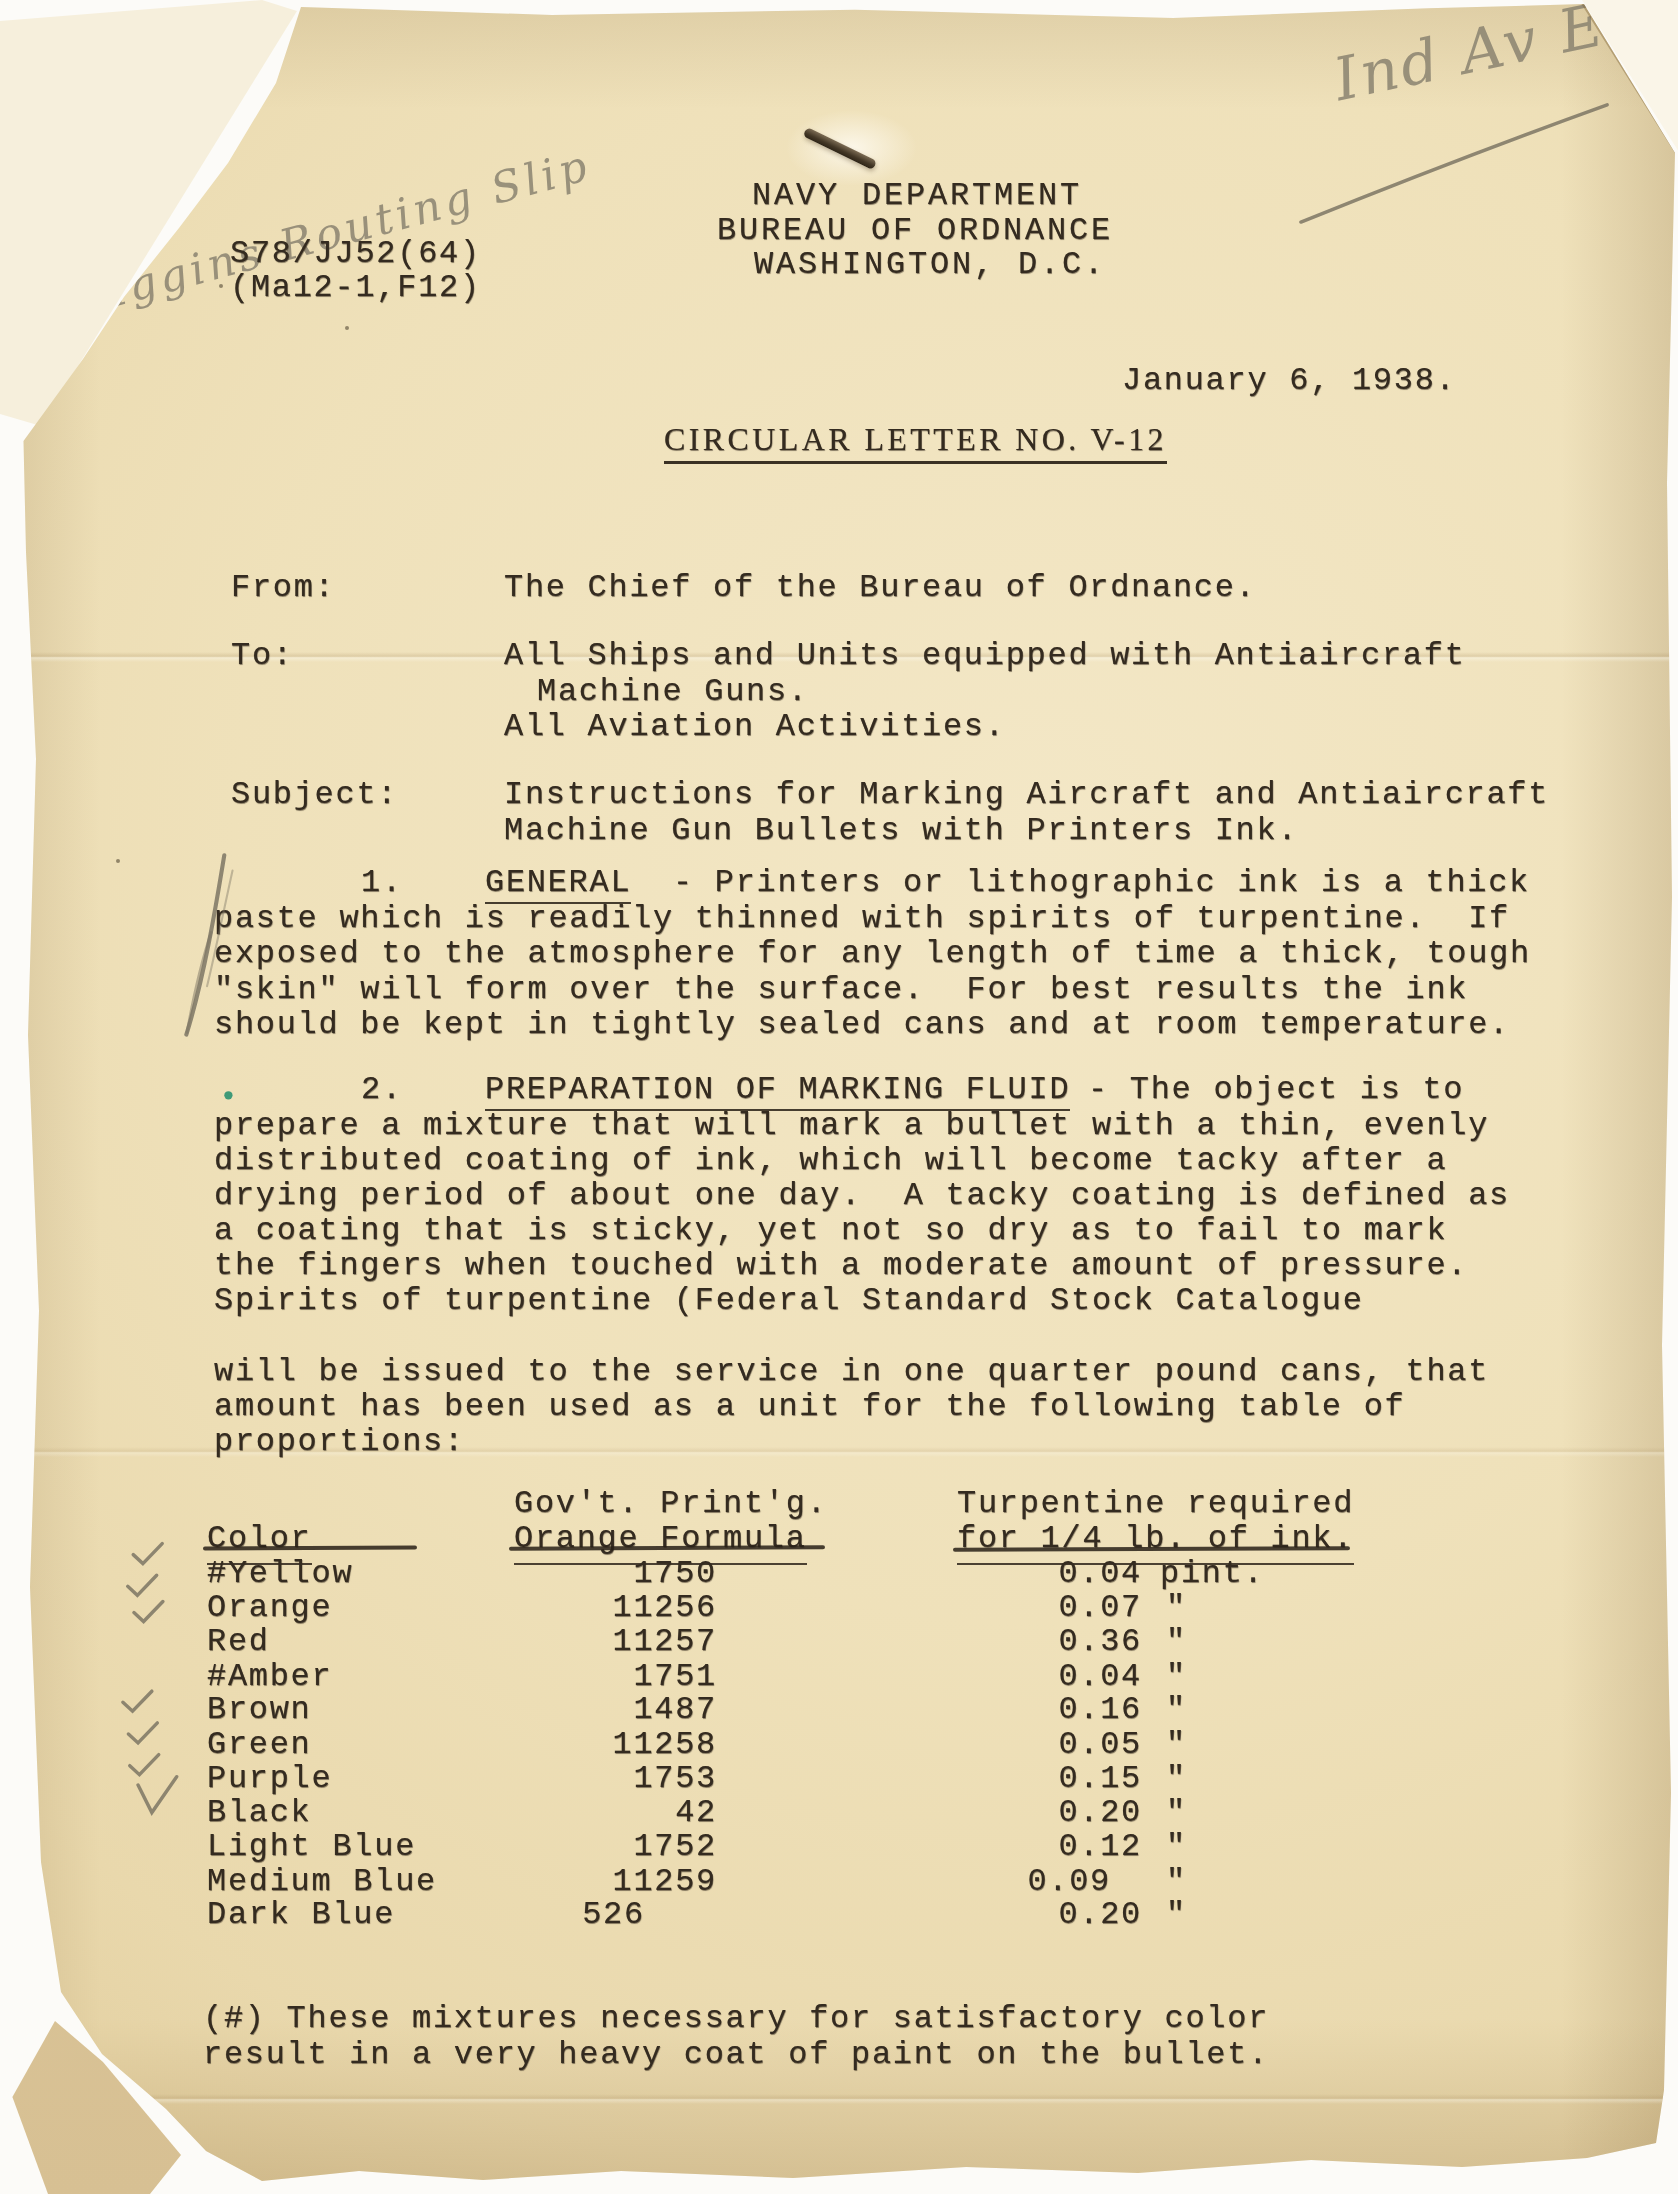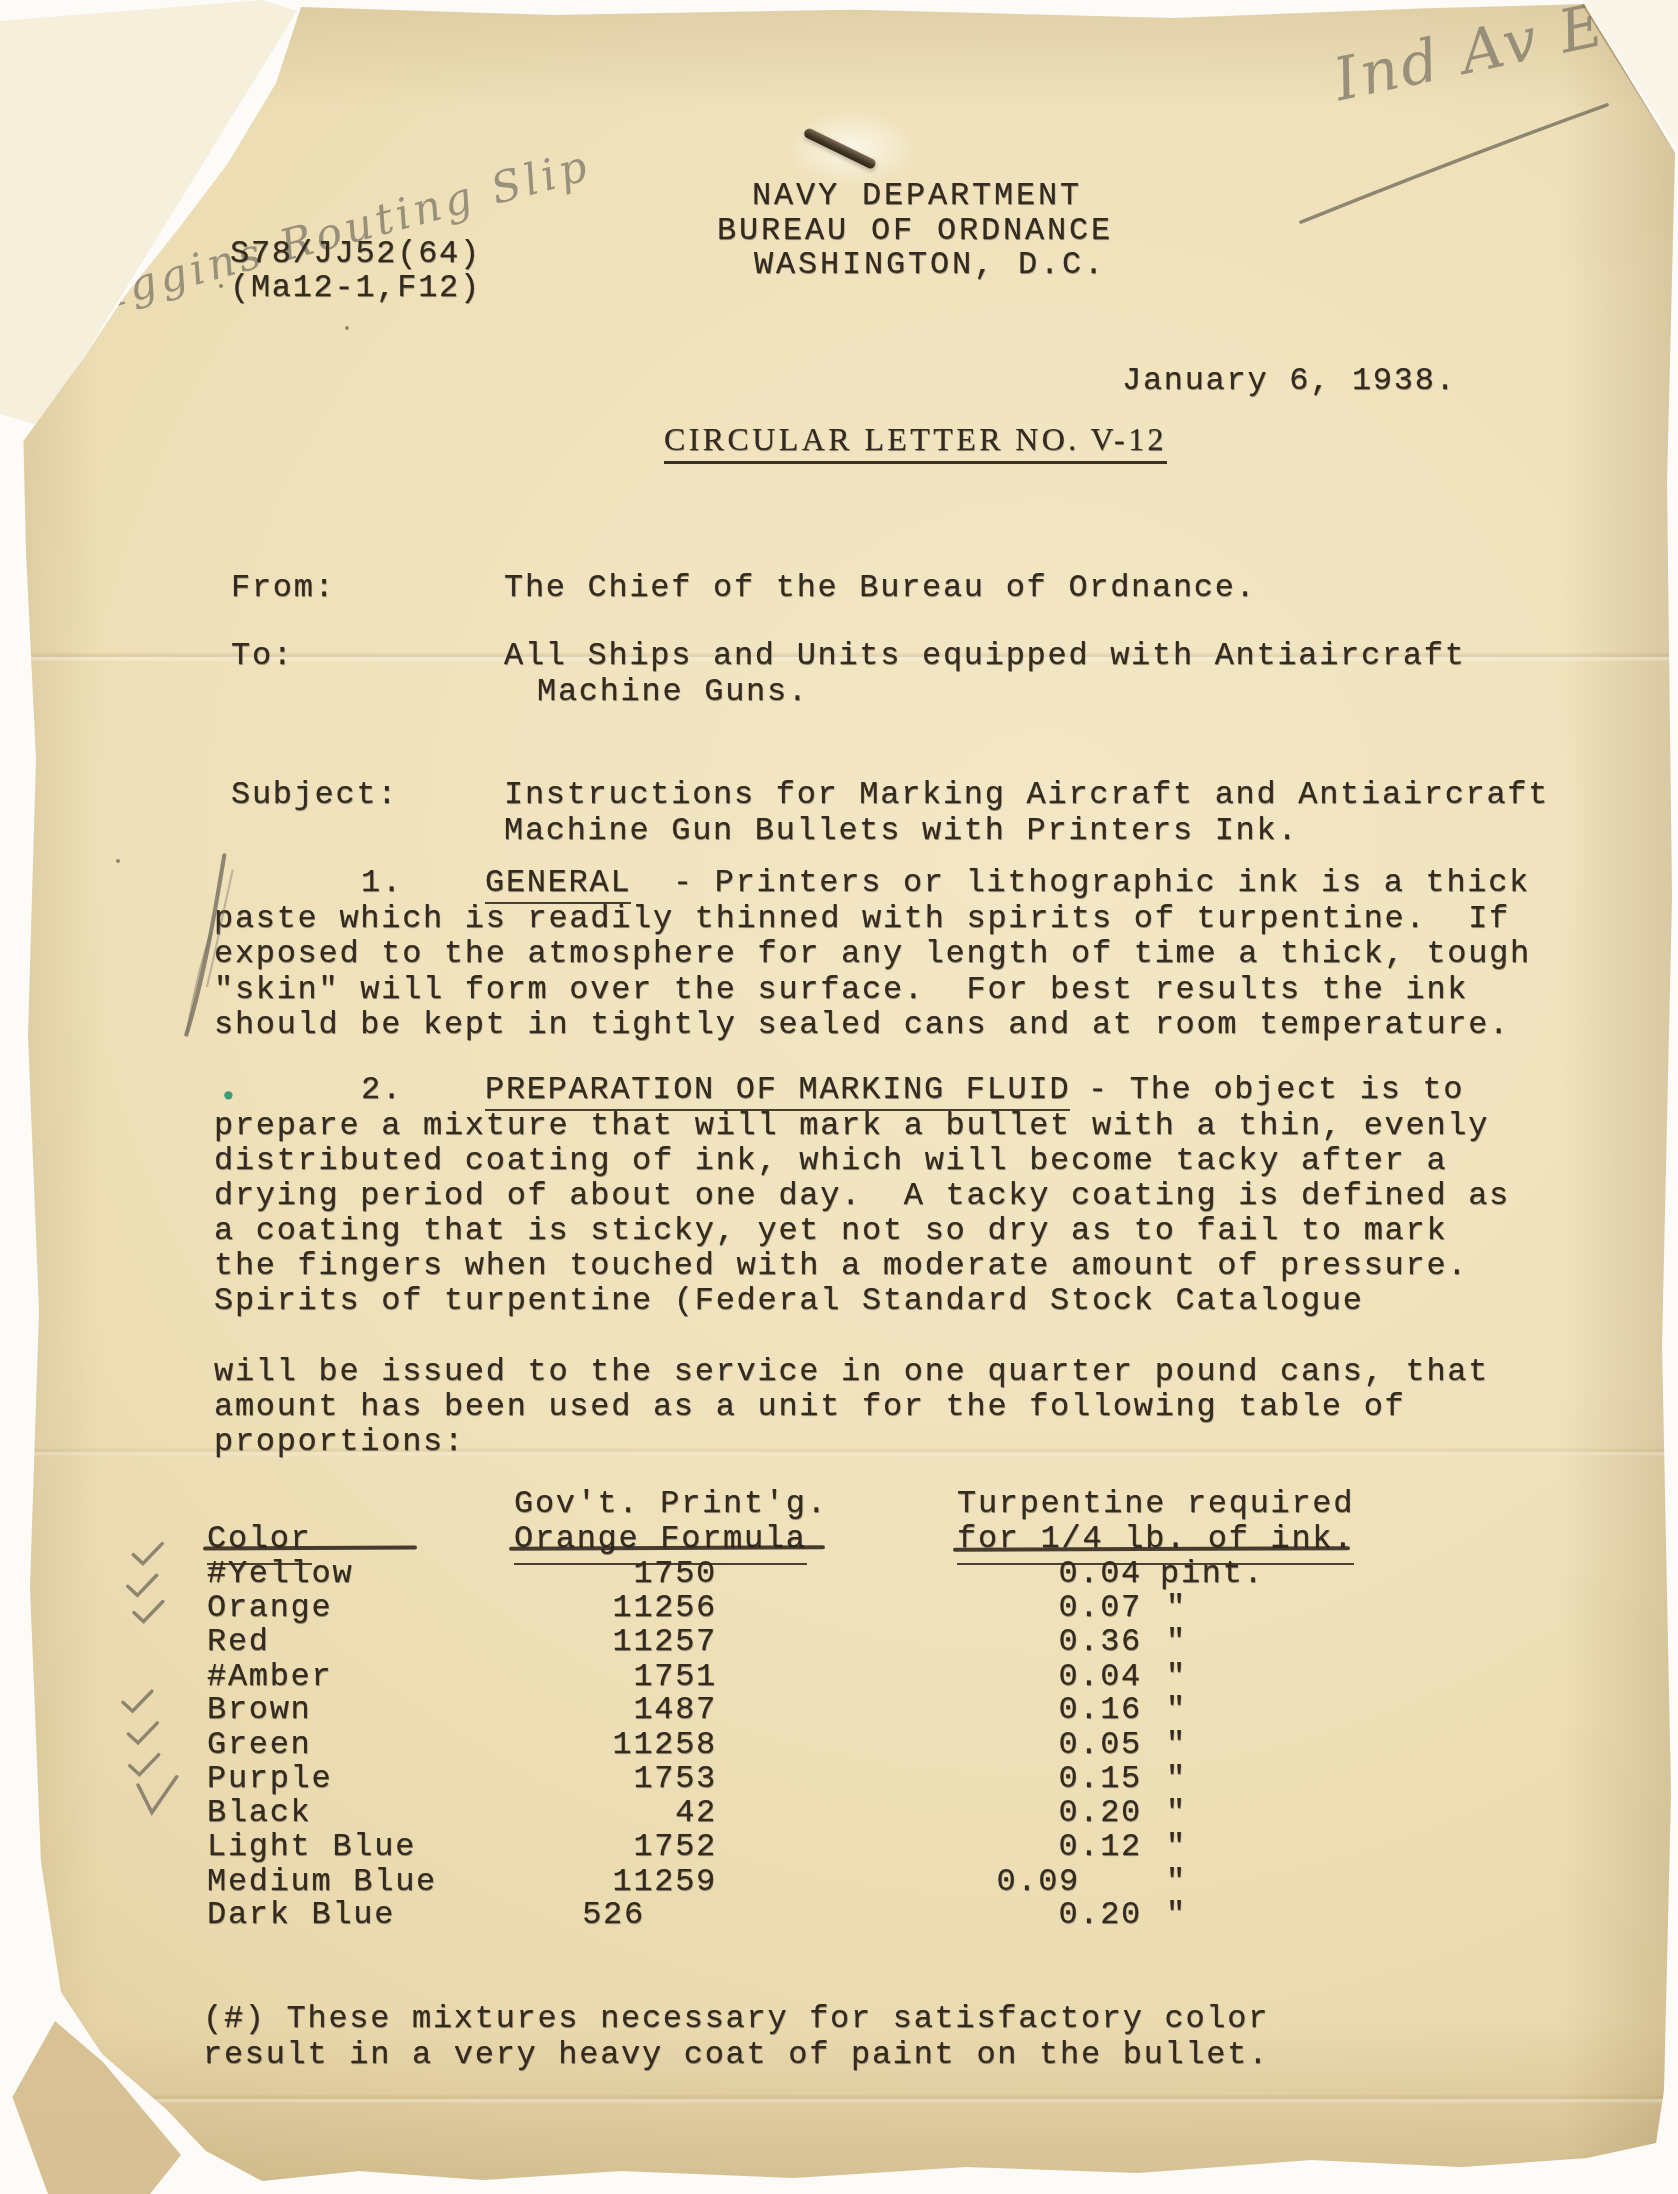--- a/index.html
+++ b/index.html
@@ -86,20 +86,21 @@
     <div class="t lh" style="left:754px;top:248px">WASHINGTON, D.C.</div>
 
     <div class="t" style="left:1122px;top:364px">January 6, 1938.</div>
     <div class="t ttl" style="left:664px;top:423px">CIRCULAR LETTER NO. V-12</div>
 
     <div class="t" style="left:231px;top:571px">From:</div>
     <div class="t" style="left:504px;top:571px">The Chief of the Bureau of Ordnance.</div>
     <div class="t" style="left:231px;top:639px">To:</div>
     <div class="t" style="left:504px;top:639px">All Ships and Units equipped with Antiaircraft</div>
     <div class="t" style="left:537px;top:675px">Machine Guns.</div>
+    <div class="t" style="left:504px;top:710px">All Aviation Activities.</div>
     <div class="t" style="left:231px;top:778px">Subject:</div>
     <div class="t" style="left:504px;top:778px">Instructions for Marking Aircraft and Antiaircraft</div>
     <div class="t" style="left:504px;top:814px">Machine Gun Bullets with Printers Ink.</div>
 
     <div class="t" style="left:361px;top:866px">1.</div>
     <div class="t" style="left:485px;top:866px"><span class="u">GENERAL</span></div>
     <div class="t" style="left:673px;top:866px">- Printers or lithographic ink is a thick</div>
     <div class="t" style="left:214px;top:902px">paste which is readily thinned with spirits of turpentine.  If</div>
     <div class="t" style="left:214px;top:937px">exposed to the atmosphere for any length of time a thick, tough</div>
     <div class="t" style="left:214px;top:973px">"skin" will form over the surface.  For best results the ink</div>
@@ -177,21 +178,21 @@
     </div>
     <div>
       <div class="t" style="left:207px;top:1830px">Light Blue</div>
       <div class="t" style="left:510px;top:1830px;width:207px;text-align:right">1752</div>
       <div class="t" style="left:1045px;top:1830px;width:97px;text-align:right">0.12</div>
       <div class="t" style="left:1166px;top:1830px">"</div>
     </div>
     <div>
       <div class="t" style="left:207px;top:1865px">Medium Blue</div>
       <div class="t" style="left:510px;top:1865px;width:207px;text-align:right">11259</div>
-      <div class="t" style="left:983px;top:1865px;width:97px;text-align:right">0.09</div>
+      <div class="t" style="left:1014px;top:1865px;width:97px;text-align:right">0.09</div>
       <div class="t" style="left:1166px;top:1865px">"</div>
     </div>
     <div>
       <div class="t" style="left:207px;top:1898px">Dark Blue</div>
       <div class="t" style="left:510px;top:1898px;width:207px;text-align:center">526</div>
       <div class="t" style="left:1045px;top:1898px;width:97px;text-align:right">0.20</div>
       <div class="t" style="left:1166px;top:1898px">"</div>
     </div>
 
     <div class="t" style="left:203px;top:2002px">(#) These mixtures necessary for satisfactory color</div>

